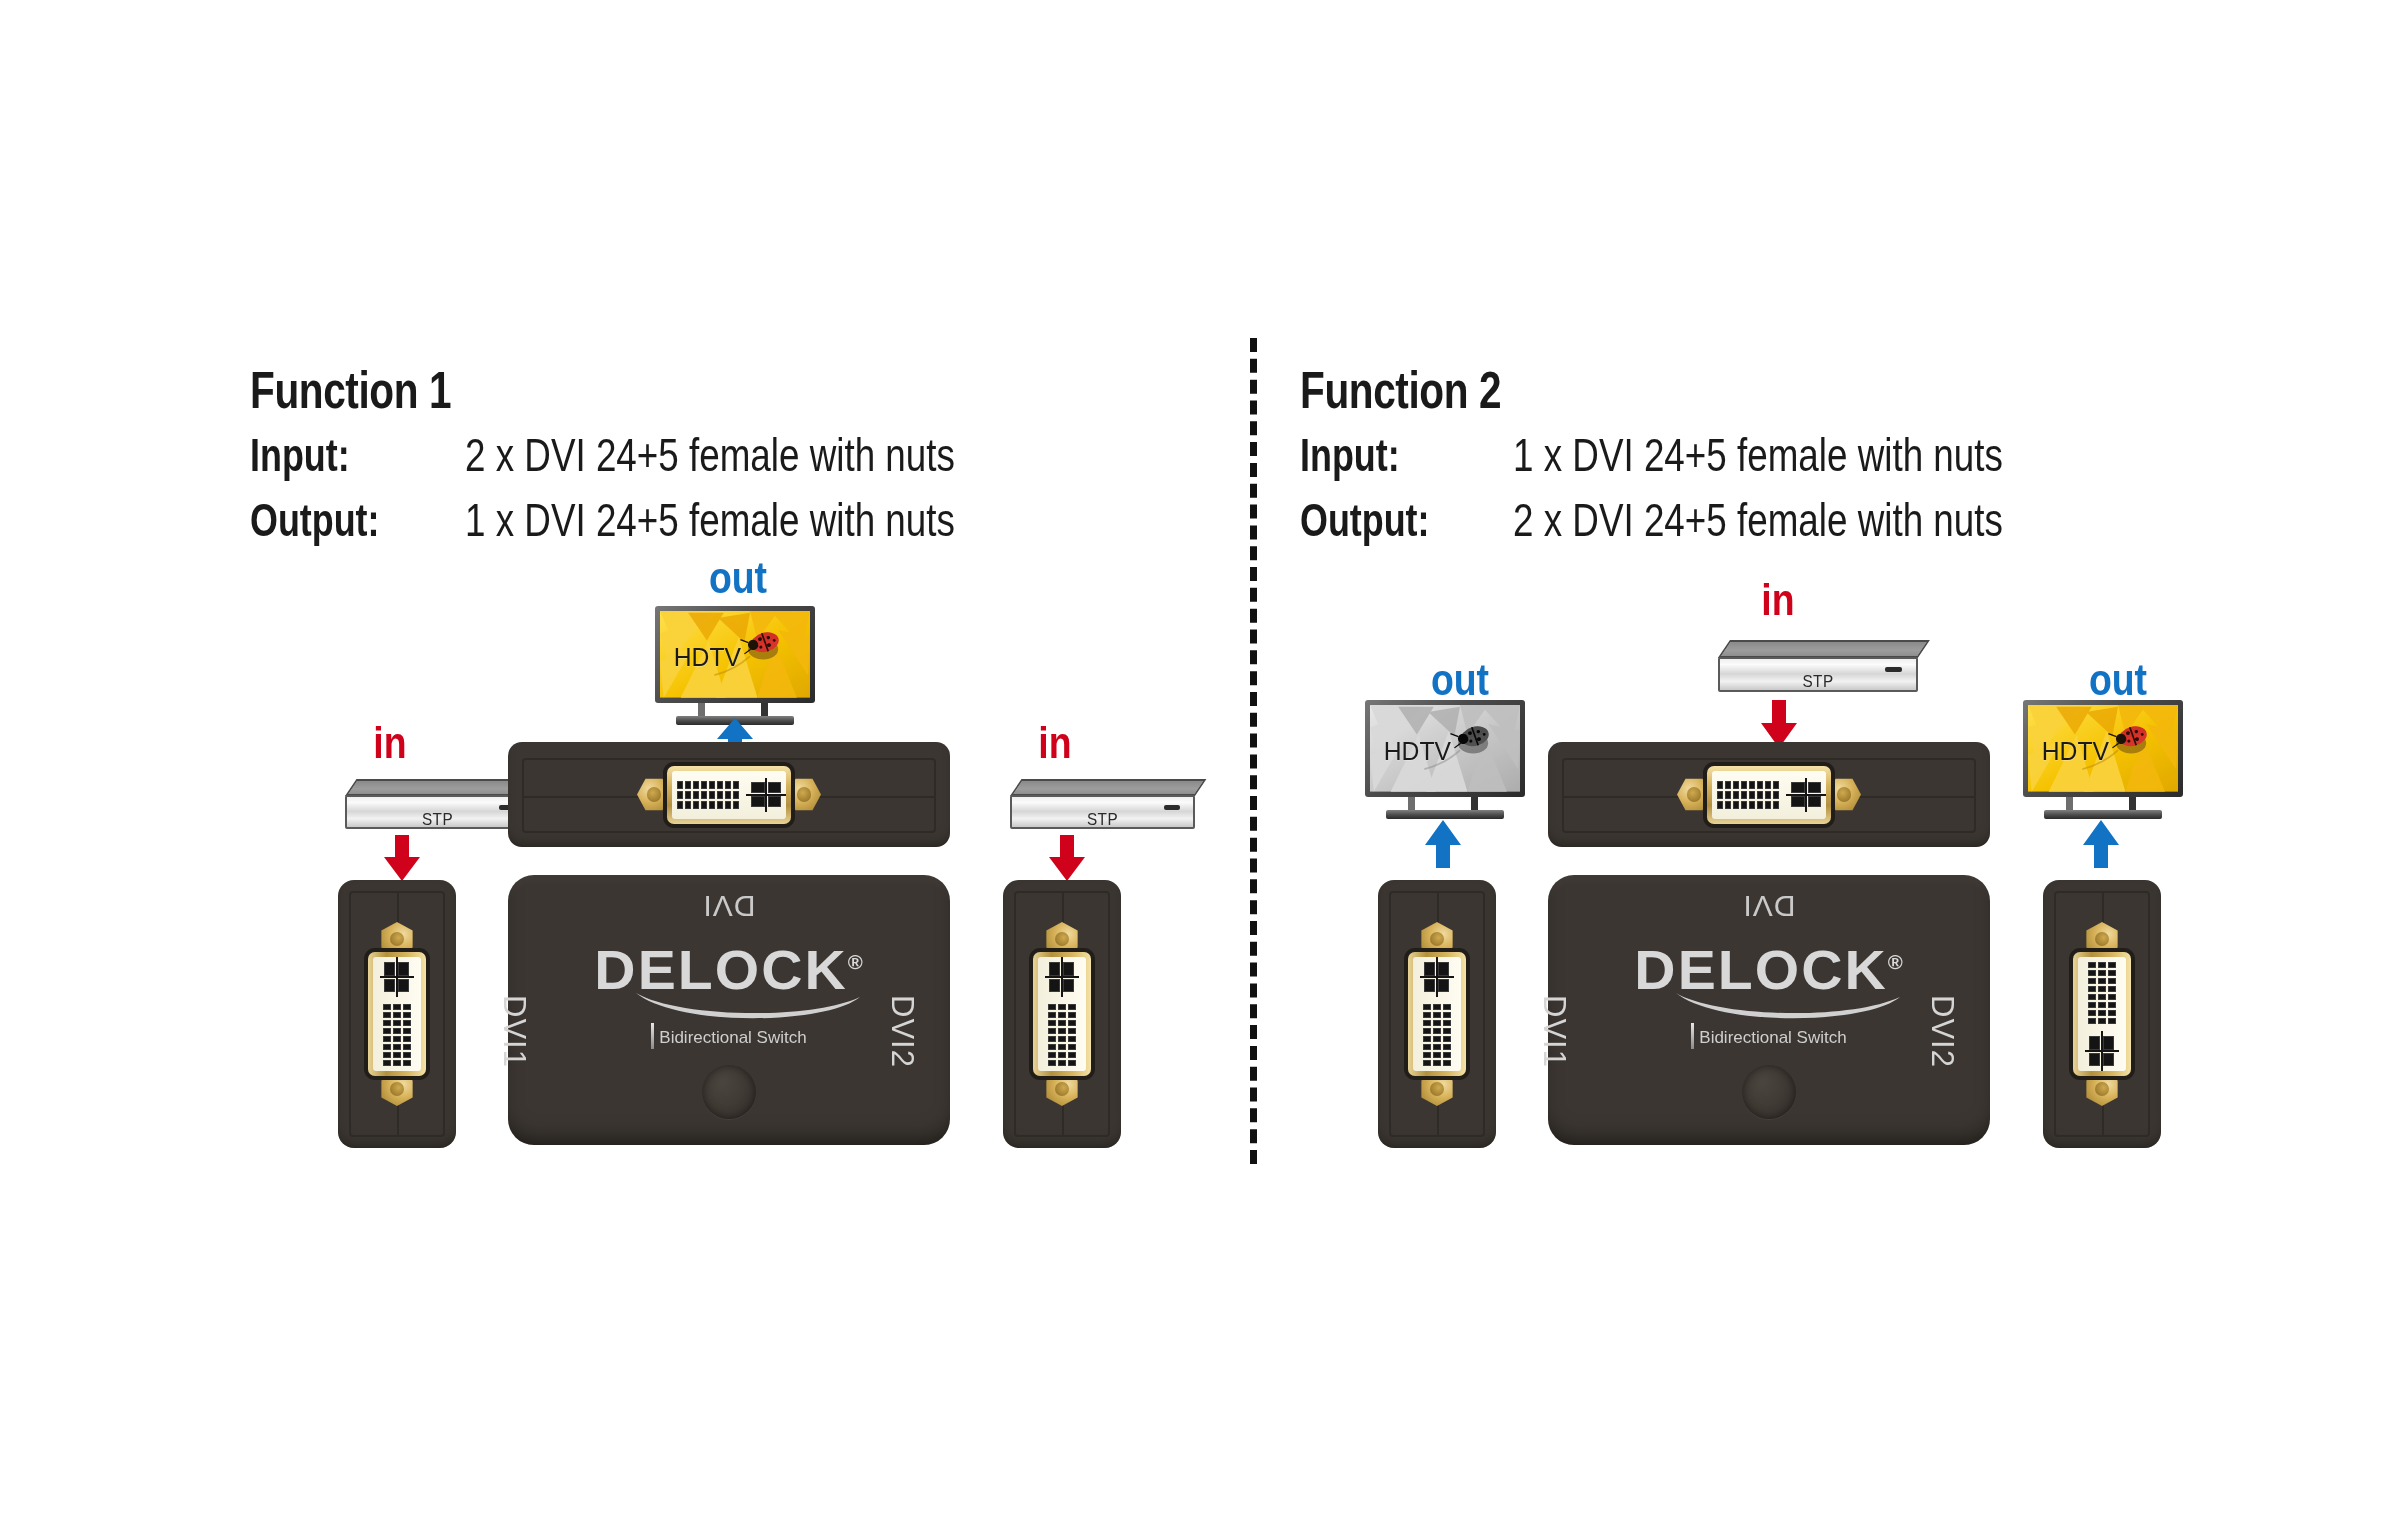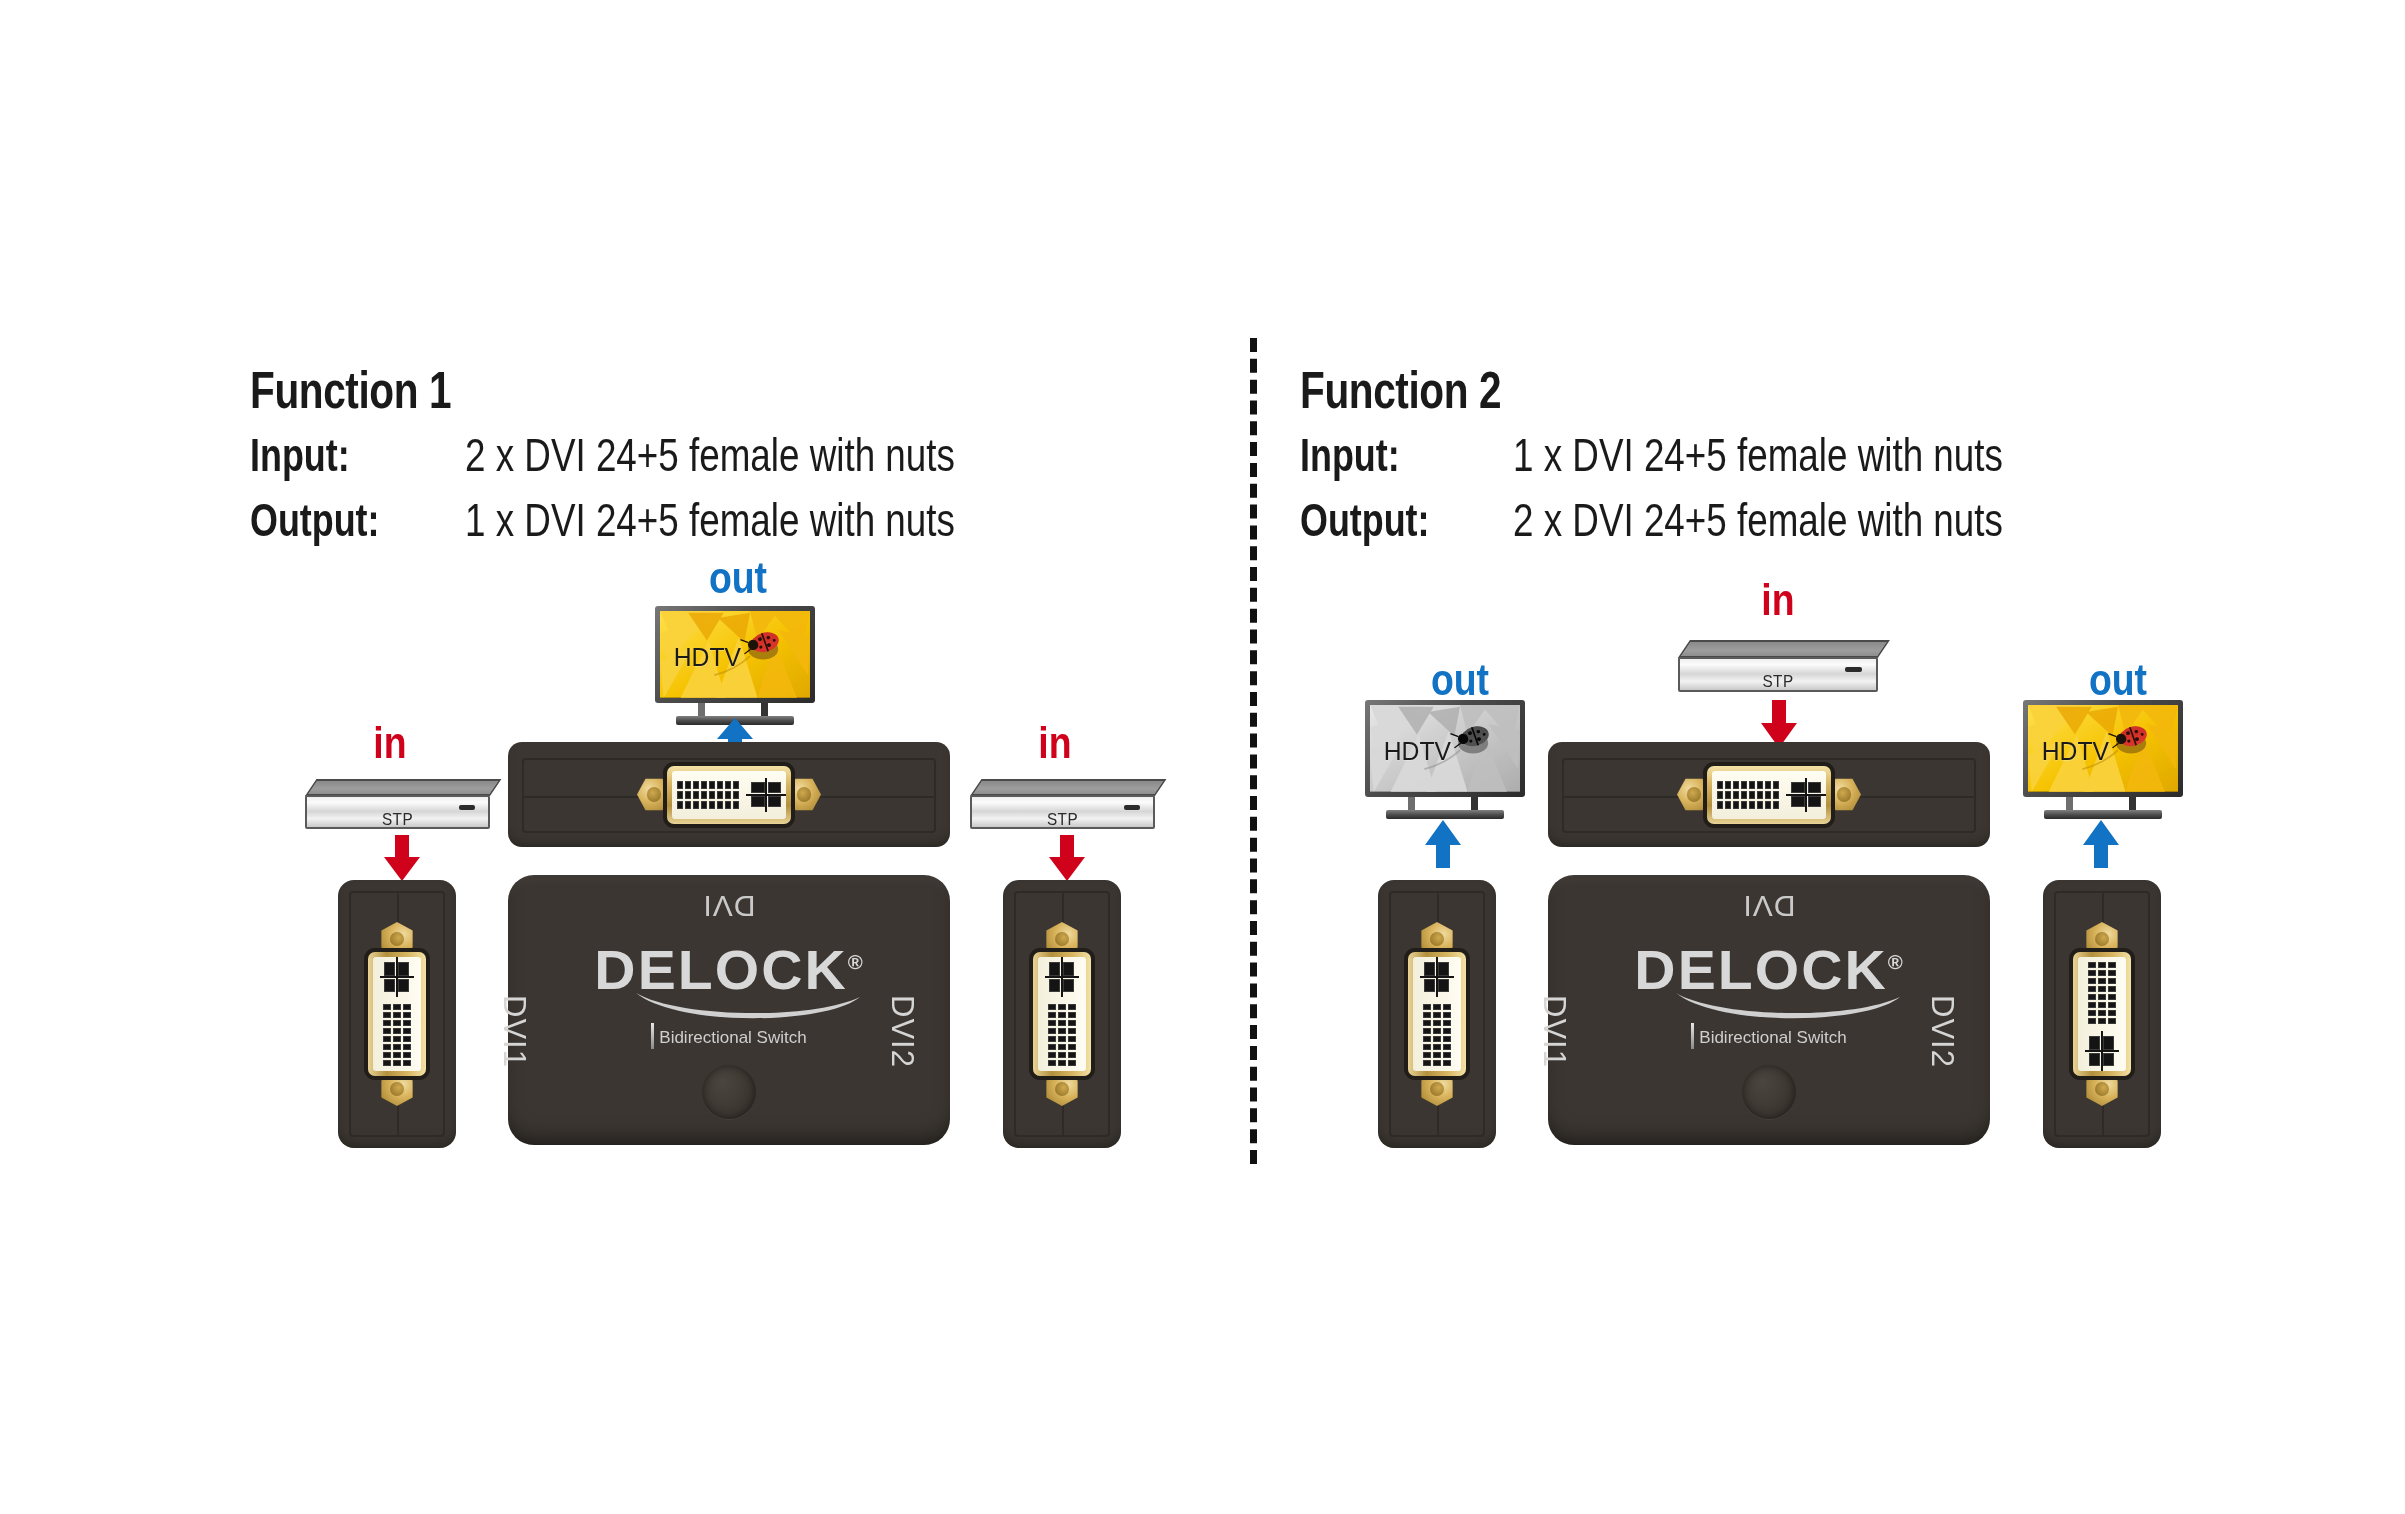--- a/index.html
+++ b/index.html
@@ -40,21 +40,21 @@
     white-space:nowrap;text-align:center;
   }
   .word.in{color:#d0021b;}
   .word.out{color:#1272c4;}
 
   
   .arrow{position:absolute;}
   .arrow svg{display:block;}
 
   
-  .stp{position:absolute;}
+  .stp{position:absolute;margin-left:40px;}
   .stp .top-face{
     position:absolute;left:0;top:0;width:100%;height:34%;
     background:linear-gradient(180deg,#8a8a8a 0%,#9d9d9d 60%,#8e8e8e 100%);
     border:2px solid #4a4a4a;box-sizing:border-box;
     transform:skewX(-34deg);transform-origin:bottom left;
   }
   .stp .front{
     position:absolute;left:0;bottom:0;width:100%;height:68%;
     background:linear-gradient(180deg,#efefef 0%,#fbfbfb 18%,#d6d6d6 48%,#f2f2f2 72%,#c9c9c9 100%);
     border:2px solid #5a5a5a;box-sizing:border-box;border-radius:2px;

